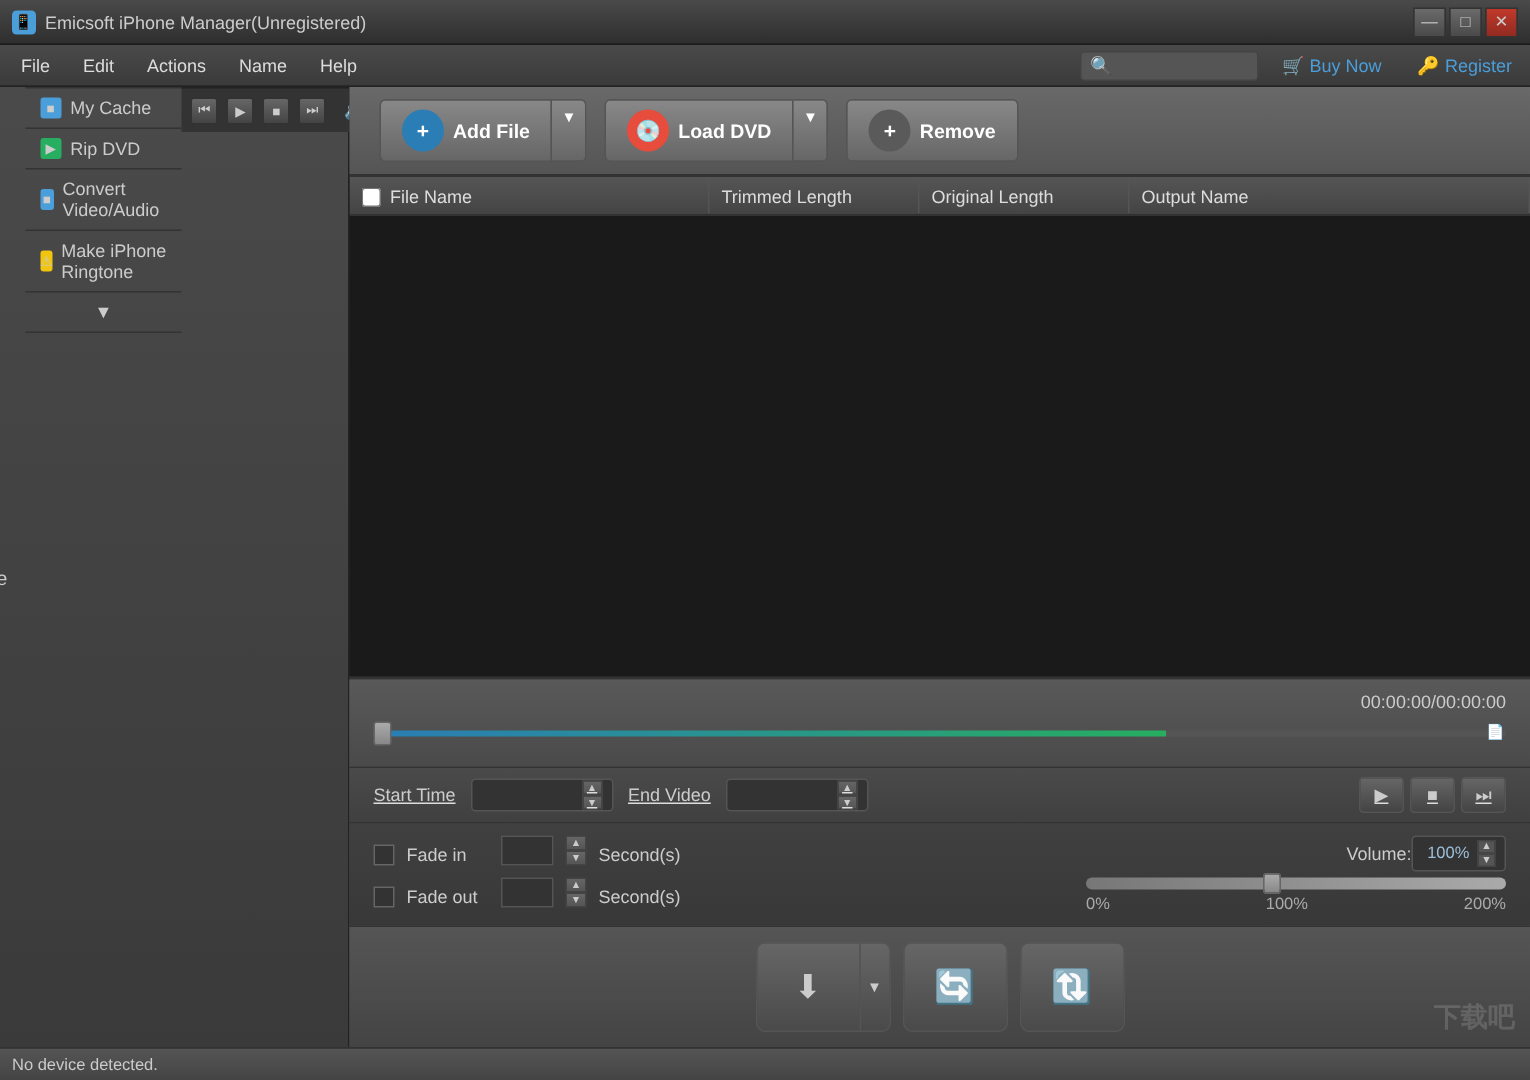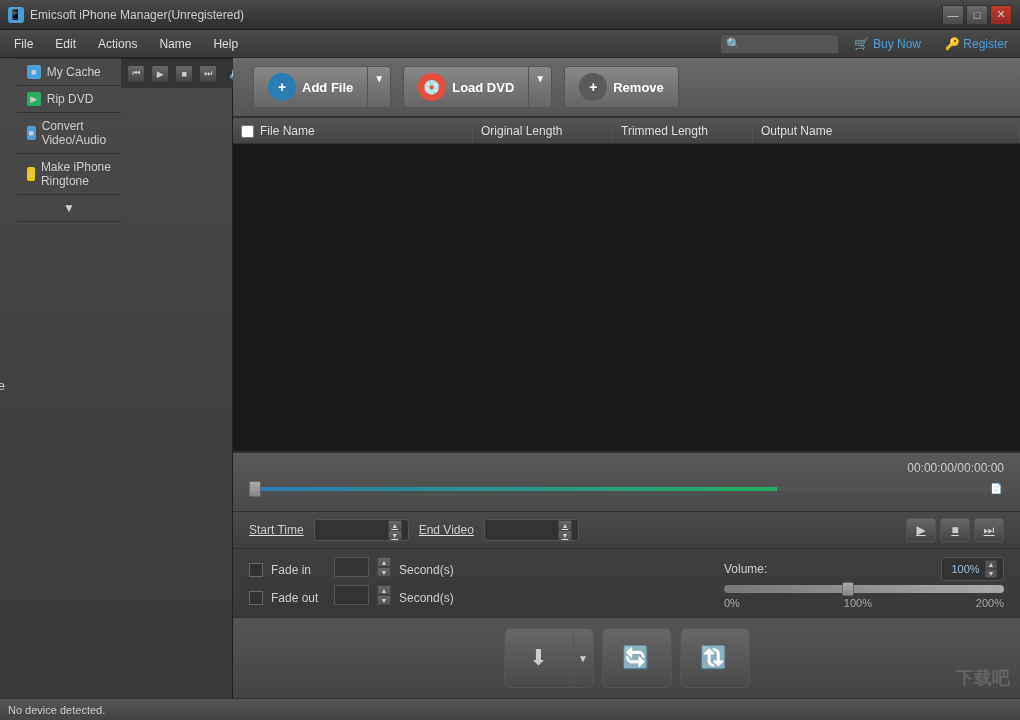--- a/index.html
+++ b/index.html
@@ -523,21 +523,21 @@
     #volume-control {
       margin-left: auto;
       display: flex;
       flex-direction: column;
       gap: 4px;
       align-items: flex-start;
     }
     #volume-top {
       display: flex;
       align-items: center;
-      justify-content: space-between;
+      justify-content: flex-end;
       width: 280px;
     }
     #volume-label {
       font-size: 12px;
       color: #ccc;
     }
     #volume-value-box {
       background: #333;
       border: 1px solid #555;
       border-radius: 3px;
@@ -759,25 +759,25 @@
         <span>Remove</span>
       </div>
     </div>
 
     <div id="file-list-area">
       <div id="file-list-header">
         <div class="col-header col-header-checkbox">
           <input type="checkbox" style="margin-right: 6px;">
           <span>File Name</span>
         </div>
+        <div class="col-header col-header-trim">
+          <span>Trimmed Length</span>
+        </div>
         <div class="col-header col-header-orig">
           <span>Original Length</span>
-        </div>
-        <div class="col-header col-header-trim">
-          <span>Trimmed Length</span>
         </div>
         <div class="col-header col-header-out">
           <span>Output Name</span>
         </div>
       </div>
       <div id="file-list-body"></div>
     </div>
 
     <div id="bottom-area">
 

